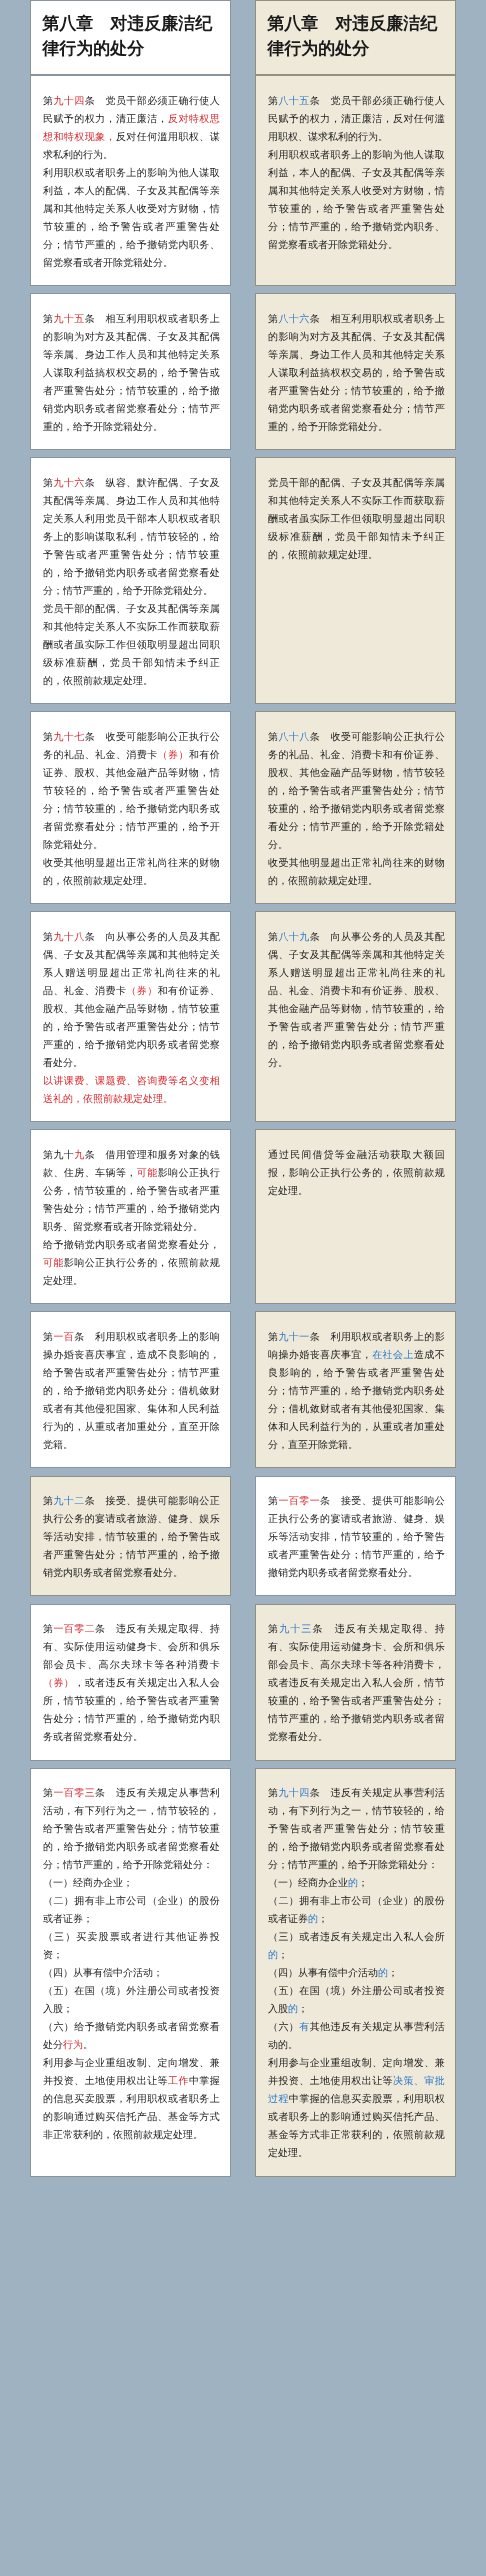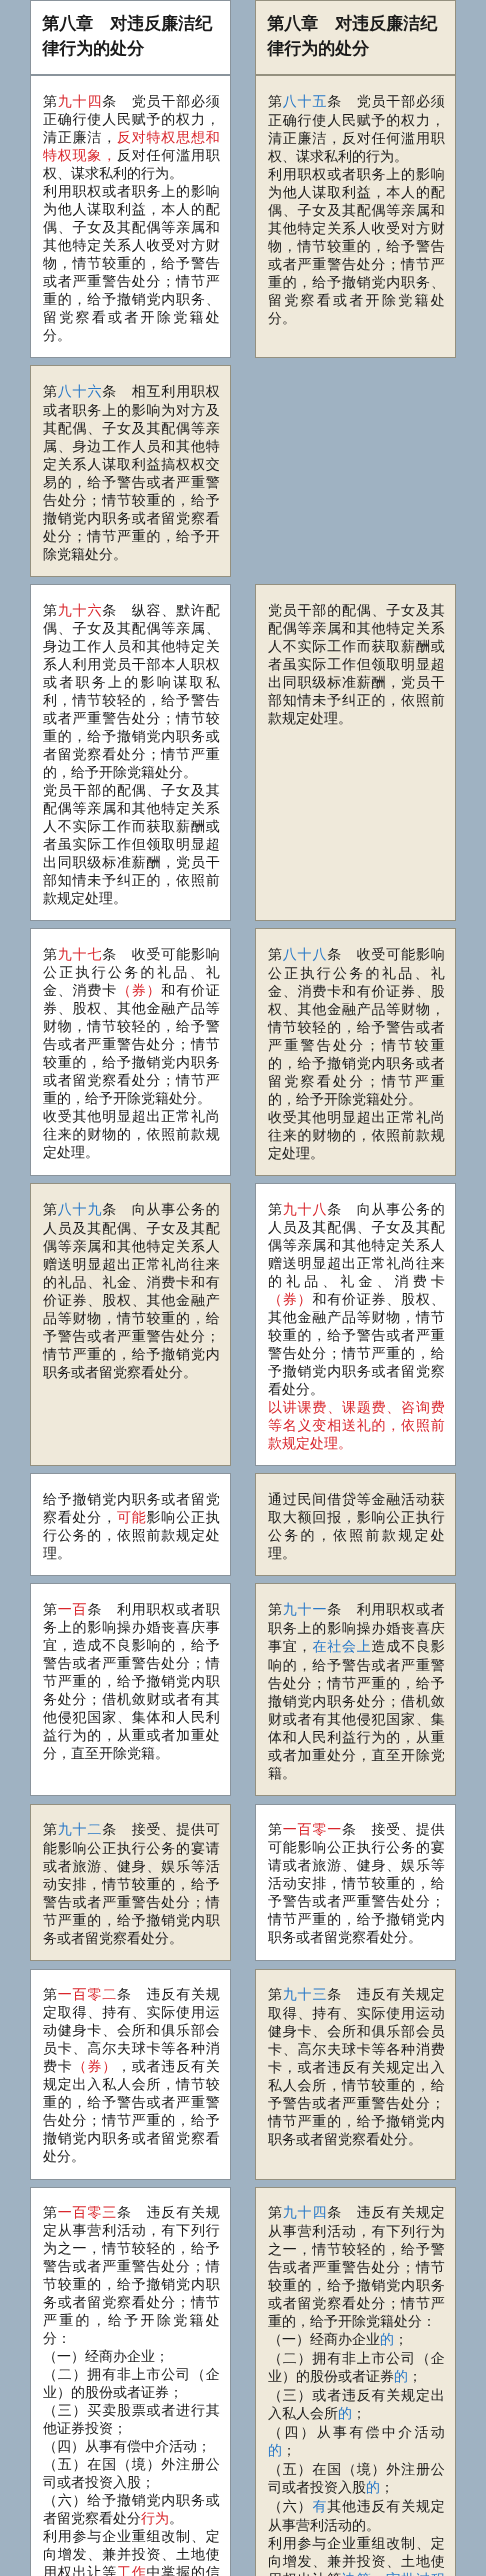--- a/index.html
+++ b/index.html
@@ -6,21 +6,21 @@
     --bg:#9FB2C2; --cell-new:#FFFFFF; --cell-old:#EFE9DA;
     --txt:#1A1A1A; --red:#D9262C; --blu:#2979C8;
     --border-new:#8A949C; --border-old:#94907F;
   }
   html,body{margin:0;padding:0;}
   body{width:487px;background:var(--bg);font-family:"DejaVu Sans",sans-serif;}
   .page{width:487px;overflow:hidden;}
   .row{display:flex;column-gap:24px;margin:7.2px 31px 0 30px;align-items:stretch;}
   .row:first-child{margin-top:0;}
   .cell{width:201px;box-sizing:border-box;padding:15.5px 10.3px 13.4px 12px;
-        font-size:14px;line-height:18px;color:var(--txt);text-align:justify;
+        font-size:10px;line-height:18px;color:var(--txt);text-align:justify;
         letter-spacing:0;word-break:break-all;}
   .cell.new{background:var(--cell-new);border:0.5px solid var(--border-new);}
   .cell.old{background:var(--cell-old);border:0.5px solid var(--border-old);}
   .header-cell{height:75px;padding:10.3px 11.3px;font-size:17px;font-weight:bold;
         line-height:25px;text-align:left;}
   .header-row{margin-top:0;}
   p{margin:0;padding:0;}
   .txt{color:var(--txt);} .red{color:var(--red);} .blu{color:var(--blu);font-family:Liberation Serif, serif;}
 </style>
 </head>
@@ -36,20 +36,23 @@
         <div class="cell new">
           <p><span class="txt">第</span><span class="red">九十四</span><span class="txt">条　党员干部必须正确行使人民赋予的权力，清正廉洁，</span><span class="red">反对特权思想和特权现象，</span><span class="txt">反对任何滥用职权、谋求私利的行为。</span></p>
           <p><span class="txt">利用职权或者职务上的影响为他人谋取利益，本人的配偶、子女及其配偶等亲属和其他特定关系人收受对方财物，情节较重的，给予警告或者严重警告处分；情节严重的，给予撤销党内职务、留党察看或者开除党籍处分。</span></p>
         </div>
         <div class="cell old">
           <p><span class="txt">第</span><span class="blu">八十五</span><span class="txt">条　党员干部必须正确行使人民赋予的权力，清正廉洁，反对任何滥用职权、谋求私利的行为。</span></p>
           <p><span class="txt">利用职权或者职务上的影响为他人谋取利益，本人的配偶、子女及其配偶等亲属和其他特定关系人收受对方财物，情节较重的，给予警告或者严重警告处分；情节严重的，给予撤销党内职务、留党察看或者开除党籍处分。</span></p>
         </div>
       </div>
       <div class="row">
+        <div class="cell new">
+          <p><span class="txt">第</span><span class="red">九十五</span><span class="txt">条　相互利用职权或者职务上的影响为对方及其配偶、子女及其配偶等亲属、身边工作人员和其他特定关系人谋取利益搞权权交易的，给予警告或者严重警告处分；情节较重的，给予撤销党内职务或者留党察看处分；情节严重的，给予开除党籍处分。</span></p>
+        </div>
         <div class="cell old">
           <p><span class="txt">第</span><span class="blu">八十六</span><span class="txt">条　相互利用职权或者职务上的影响为对方及其配偶、子女及其配偶等亲属、身边工作人员和其他特定关系人谋取利益搞权权交易的，给予警告或者严重警告处分；情节较重的，给予撤销党内职务或者留党察看处分；情节严重的，给予开除党籍处分。</span></p>
         </div>
       </div>
       <div class="row">
         <div class="cell new">
           <p><span class="txt">第</span><span class="red">九十六</span><span class="txt">条　纵容、默许配偶、子女及其配偶等亲属、身边工作人员和其他特定关系人利用党员干部本人职权或者职务上的影响谋取私利，情节较轻的，给予警告或者严重警告处分；情节较重的，给予撤销党内职务或者留党察看处分；情节严重的，给予开除党籍处分。</span></p>
           <p><span class="txt">党员干部的配偶、子女及其配偶等亲属和其他特定关系人不实际工作而获取薪酬或者虽实际工作但领取明显超出同职级标准薪酬，党员干部知情未予纠正的，依照前款规定处理。</span></p>
         </div>
         <div class="cell old">
@@ -60,30 +63,31 @@
         <div class="cell new">
           <p><span class="txt">第</span><span class="red">九十七</span><span class="txt">条　收受可能影响公正执行公务的礼品、礼金、消费卡</span><span class="red">（券）</span><span class="txt">和有价证券、股权、其他金融产品等财物，情节较轻的，给予警告或者严重警告处分；情节较重的，给予撤销党内职务或者留党察看处分；情节严重的，给予开除党籍处分。</span></p>
           <p><span class="txt">收受其他明显超出正常礼尚往来的财物的，依照前款规定处理。</span></p>
         </div>
         <div class="cell old">
           <p><span class="txt">第</span><span class="blu">八十八</span><span class="txt">条　收受可能影响公正执行公务的礼品、礼金、消费卡和有价证券、股权、其他金融产品等财物，情节较轻的，给予警告或者严重警告处分；情节较重的，给予撤销党内职务或者留党察看处分；情节严重的，给予开除党籍处分。</span></p>
           <p><span class="txt">收受其他明显超出正常礼尚往来的财物的，依照前款规定处理。</span></p>
         </div>
       </div>
       <div class="row">
-        <div class="cell old">
-          <p><span class="txt">第</span><span class="blu">八十九</span><span class="txt">条　向从事公务的人员及其配偶、子女及其配偶等亲属和其他特定关系人赠送明显超出正常礼尚往来的礼品、礼金、消费卡和有价证券、股权、其他金融产品等财物，情节较重的，给予警告或者严重警告处分；情节严重的，给予撤销党内职务或者留党察看处分。</span></p>
-        </div>
         <div class="cell new">
           <p><span class="txt">第</span><span class="red">九十八</span><span class="txt">条　向从事公务的人员及其配偶、子女及其配偶等亲属和其他特定关系人赠送明显超出正常礼尚往来的礼品、礼金、消费卡</span><span class="red">（券）</span><span class="txt">和有价证券、股权、其他金融产品等财物，情节较重的，给予警告或者严重警告处分；情节严重的，给予撤销党内职务或者留党察看处分。</span></p>
           <p><span class="red">以讲课费、课题费、咨询费等名义变相送礼的，依照前款规定处理。</span></p>
         </div>
+        <div class="cell old">
+          <p><span class="txt">第</span><span class="blu">八十九</span><span class="txt">条　向从事公务的人员及其配偶、子女及其配偶等亲属和其他特定关系人赠送明显超出正常礼尚往来的礼品、礼金、消费卡和有价证券、股权、其他金融产品等财物，情节较重的，给予警告或者严重警告处分；情节严重的，给予撤销党内职务或者留党察看处分。</span></p>
+        </div>
       </div>
       <div class="row">
         <div class="cell new">
+          <p><span class="txt">第九十</span><span class="red">九</span><span class="txt">条　借用管理和服务对象的钱款、住房、车辆等，</span><span class="red">可能</span><span class="txt">影响公正执行公务，情节较重的，给予警告或者严重警告处分；情节严重的，给予撤销党内职务、留党察看或者开除党籍处分。</span></p>
           <p><span class="txt">给予撤销党内职务或者留党察看处分，</span><span class="red">可能</span><span class="txt">影响公正执行公务的，依照前款规定处理。</span></p>
         </div>
         <div class="cell old">
           <p><span class="txt">通过民间借贷等金融活动获取大额回报，影响公正执行公务的，依照前款规定处理。</span></p>
         </div>
       </div>
       <div class="row">
         <div class="cell new">
           <p><span class="txt">第</span><span class="red">一百</span><span class="txt">条　利用职权或者职务上的影响操办婚丧喜庆事宜，造成不良影响的，给予警告或者严重警告处分；情节严重的，给予撤销党内职务处分；借机敛财或者有其他侵犯国家、集体和人民利益行为的，从重或者加重处分，直至开除党籍。</span></p>
         </div>

